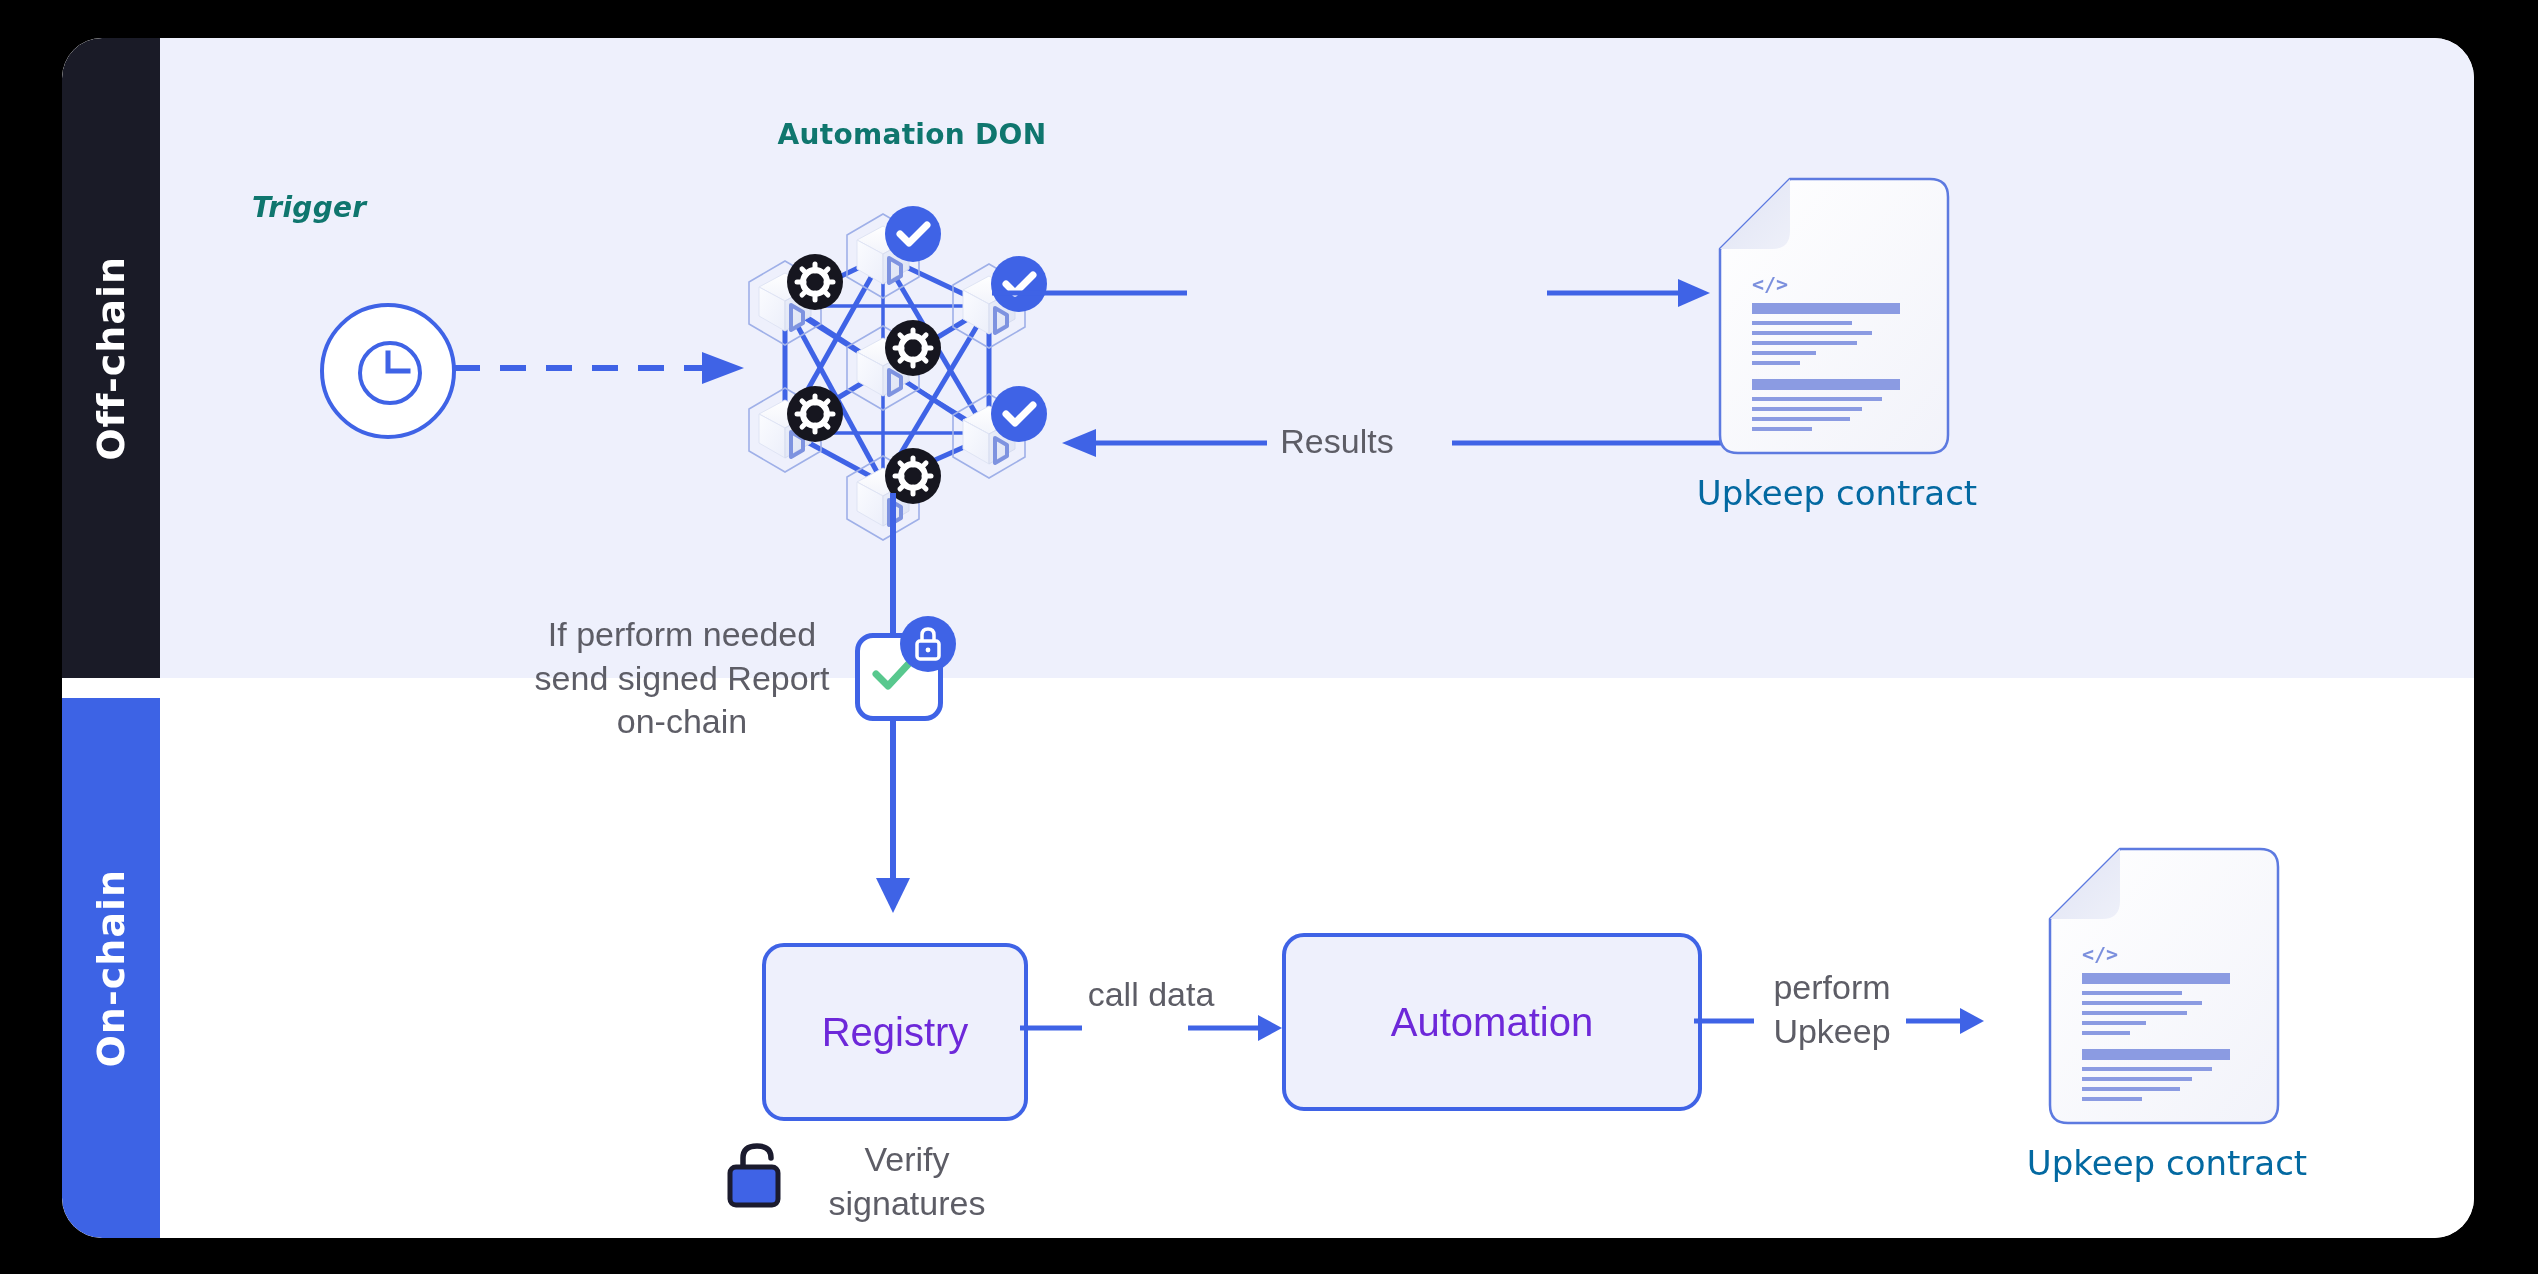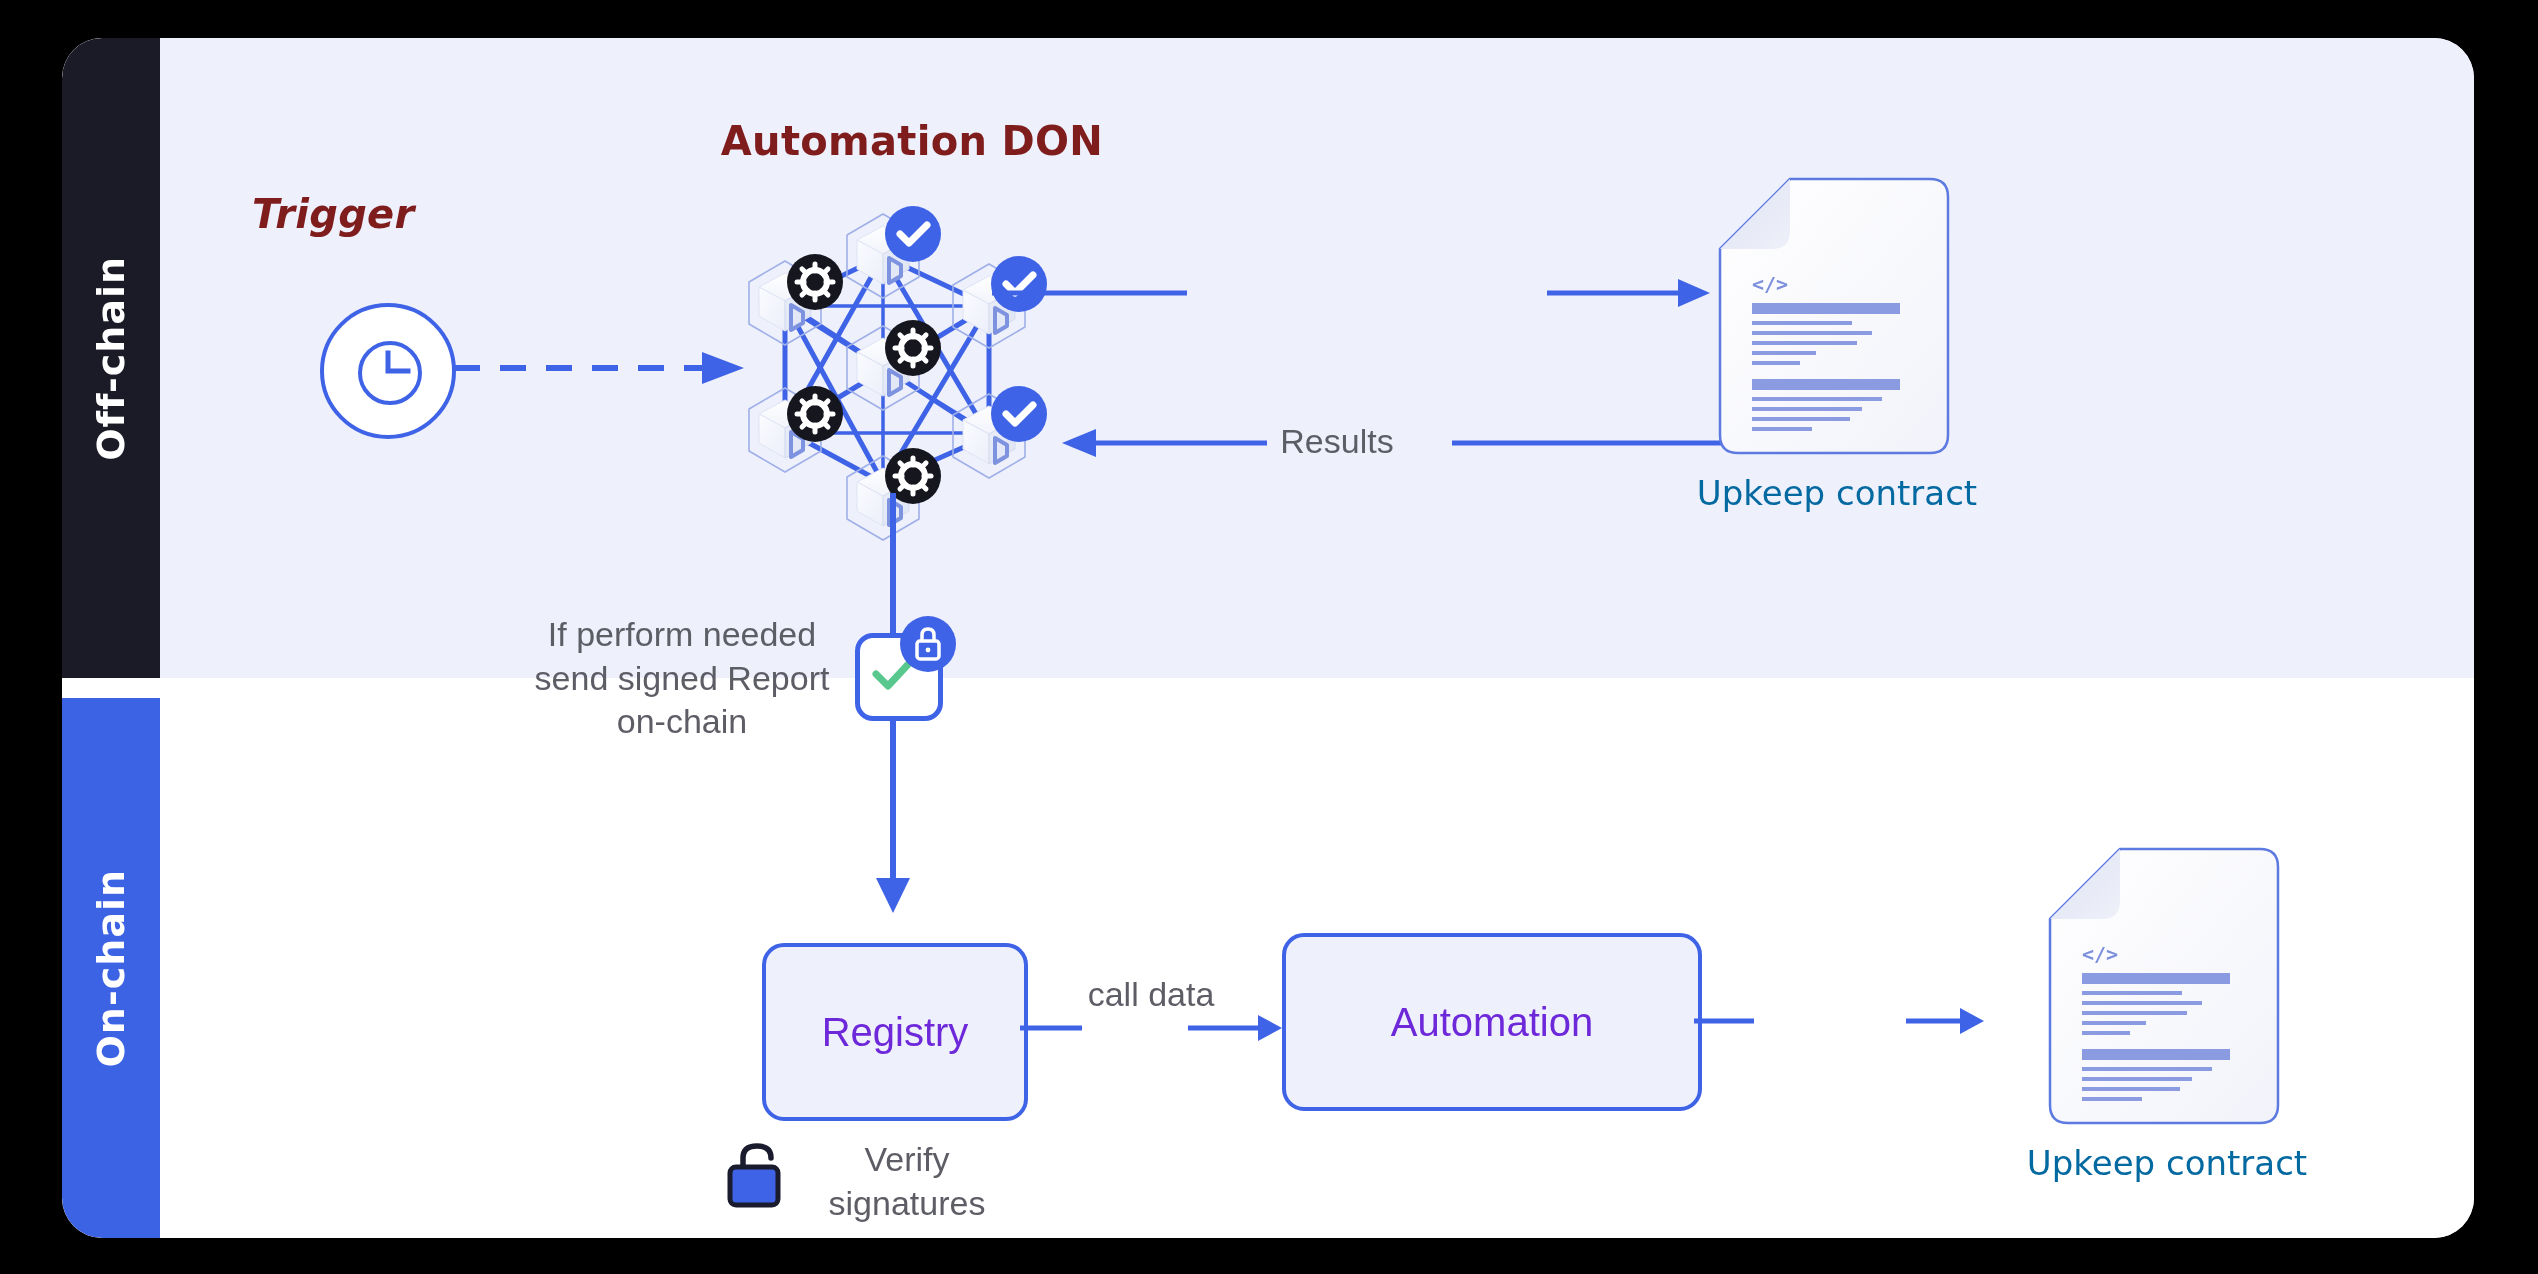--- a/index.html
+++ b/index.html
@@ -20,21 +20,21 @@
   }
 
   
   .panel-off{position:absolute;left:98px;top:0;width:2314px;height:640px;background:#eef0fc;}
   .panel-on{position:absolute;left:98px;top:640px;width:2314px;height:560px;background:#fff;}
 
   
   .abs{position:absolute;}
 
   
-  .h-bold{font-family:"DejaVu Sans",sans-serif;font-weight:bold;color:#7f1d1d;font-size:40px;letter-spacing:.3px;}
+  .h-bold{font-family:"DejaVu Sans",sans-serif;font-weight:bold;color:#0f766e;font-size:28px;letter-spacing:.3px;}
   .lbl{font-family:"Liberation Sans",sans-serif;color:#5d5d66;font-size:34px;line-height:1.28;text-align:center;}
   .boxlbl{font-family:"Liberation Sans",sans-serif;color:#6d28d9;font-size:40px;}
 
   
   .clock-outer{position:absolute;left:258px;top:265px;width:128px;height:128px;border:4px solid #3f63e6;border-radius:50%;background:#fff;}
   .clock-inner{position:absolute;left:34px;top:34px;width:56px;height:56px;border:4px solid #3f63e6;border-radius:50%;}
 
   
   .rbox{position:absolute;background:#eef0fc;border:4px solid #3f63e6;border-radius:22px;display:flex;align-items:center;justify-content:center;}
 
@@ -286,20 +286,21 @@
 
   <div class="rbox" style="left:1220px;top:895px;width:412px;height:170px;">
     <span class="boxlbl">Automation</span>
   </div>
 
   <svg class="abs" style="left:1632px;top:963px" width="290" height="40">
     <line x1="0" y1="20" x2="60" y2="20" stroke="#3f63e6" stroke-width="5"></line>
     <line x1="212" y1="20" x2="268" y2="20" stroke="#3f63e6" stroke-width="5"></line>
     <path d="M266 7 L290 20 L266 33 Z" fill="#3f63e6"></path>
   </svg>
+  <div class="abs lbl" style="left:1660px;top:928px;width:220px;">perform Upkeep</div>
 
   <svg class="abs" style="left:663px;top:1100px" width="66" height="72">
     <path d="M18 30 L18 20 Q18 8 32 8 Q46 8 46 20" fill="none" stroke="#1b1b2e" stroke-width="5.5" stroke-linecap="round"></path>
     <rect x="5" y="29" width="48" height="38" rx="6" fill="#3f63e6" stroke="#1b1b2e" stroke-width="5"></rect>
   </svg>
   <div class="abs lbl" style="left:720px;top:1100px;width:250px;">Verify signatures</div>
 
   <div class="doc" style="left:1925px;top:805px;width:360px;height:360px;">
     <svg width="250" height="290" style="margin-left:55px;">
       <defs>

